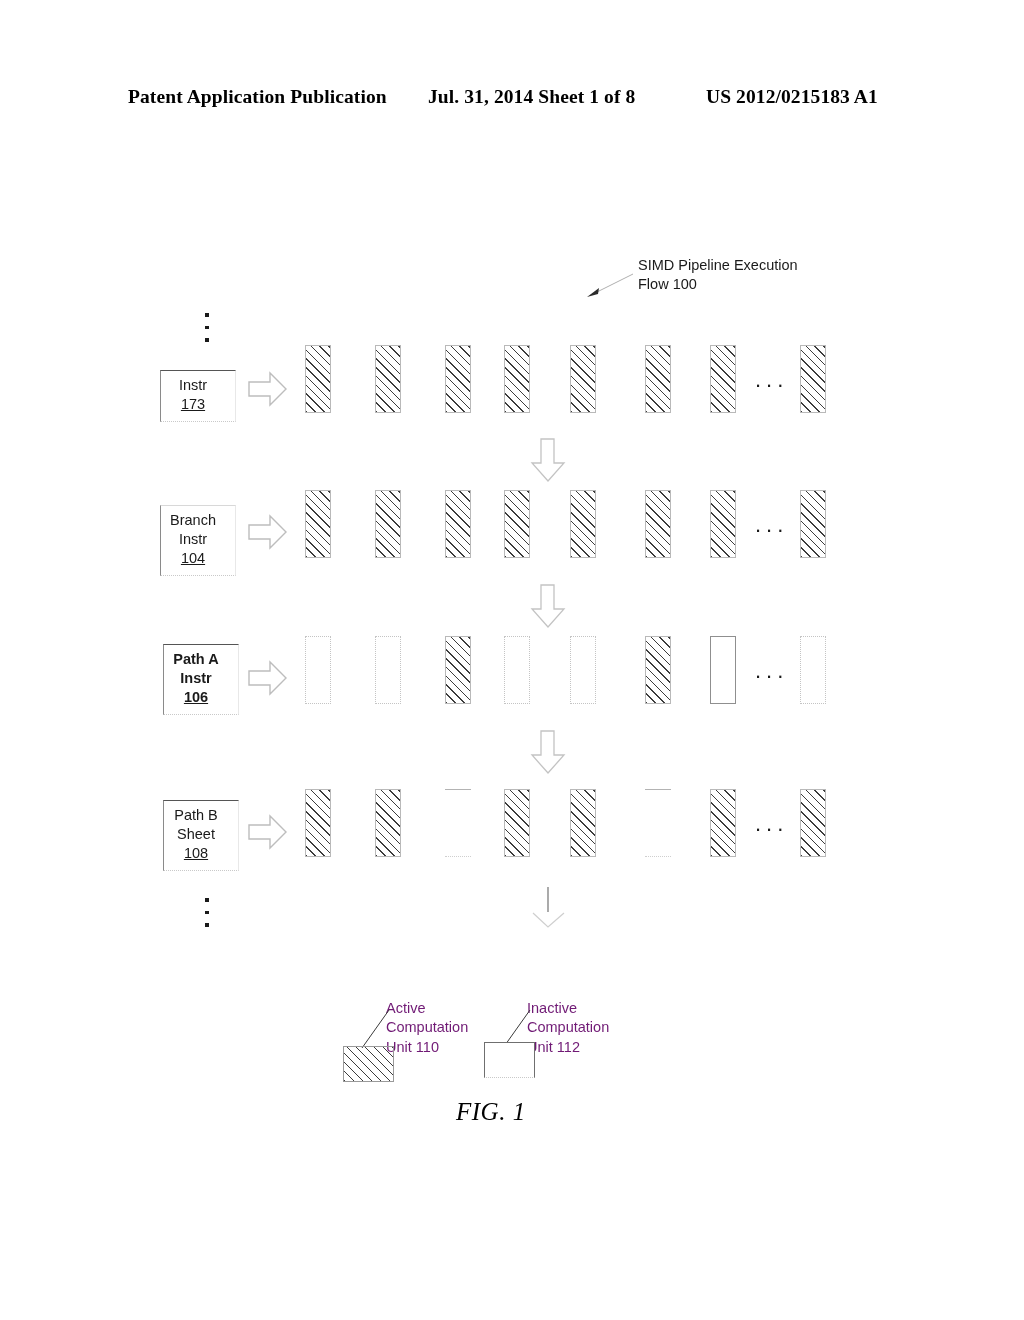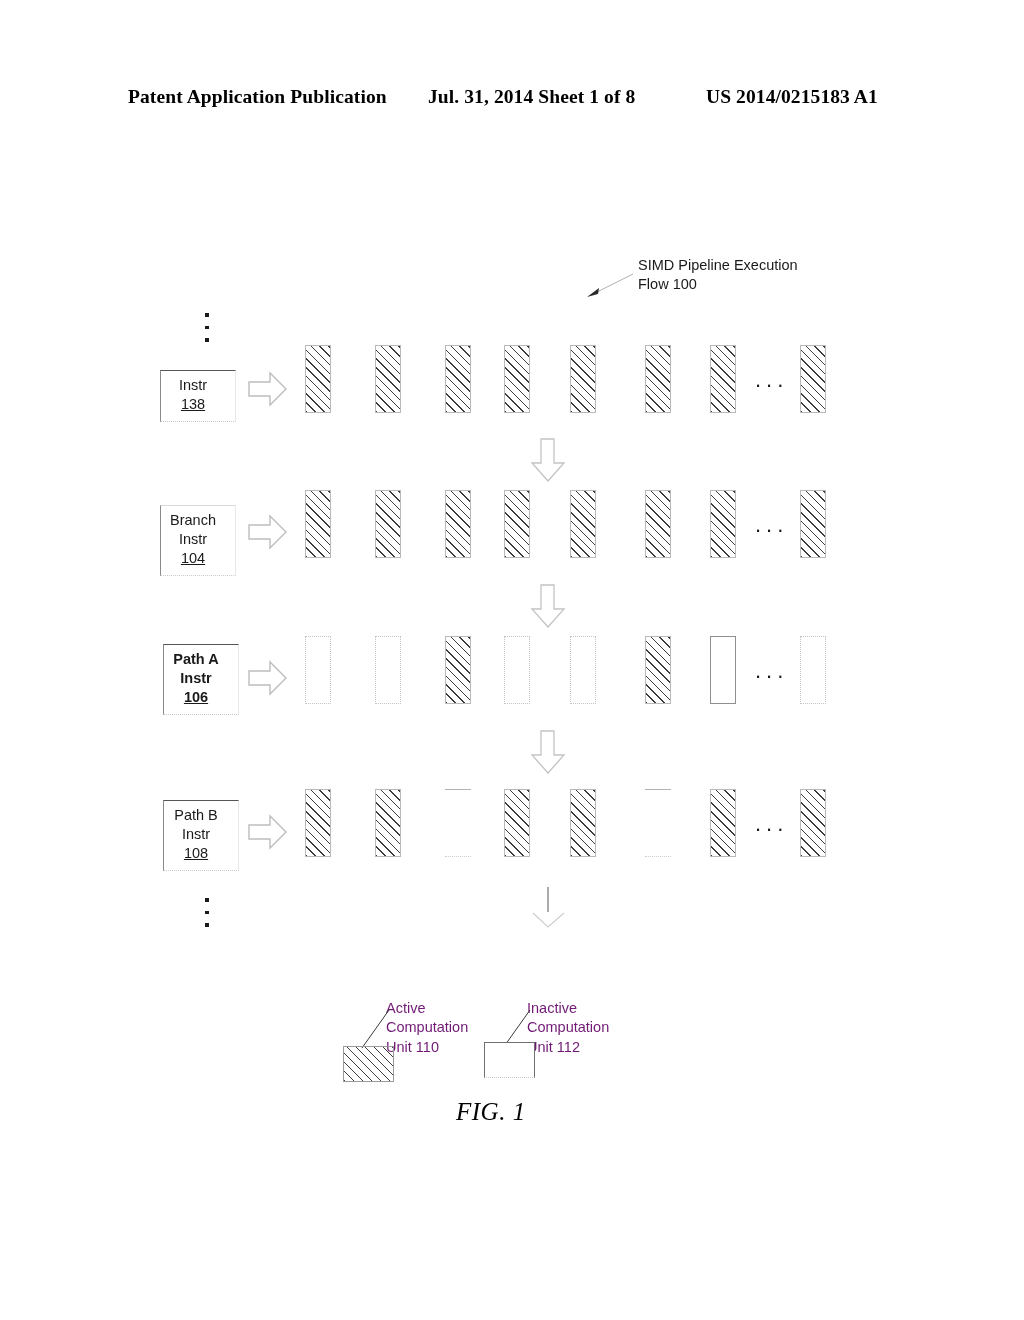--- a/index.html
+++ b/index.html
@@ -174,39 +174,39 @@
     letter-spacing: 0.5px;
     color: #000;
   }
 </style>
 </head>
 <body>
 
 <div class="page-header">
   <span class="hdr-left">Patent Application Publication</span>
   <span class="hdr-mid">Jul. 31, 2014   Sheet 1 of 8</span>
-  <span class="hdr-right">US 2014/0215183 A1</span>
+  <span class="hdr-right">US 2012/0215183 A1</span>
 </div>
 
 <div class="callout-text">SIMD Pipeline Execution
 Flow 100</div>
 <svg class="callout-leader" viewBox="0 0 50 26">
   <line x1="48" y1="2" x2="10" y2="21" stroke="#b0b0b0" stroke-width="1"></line>
   <polygon points="2,25 14,16 13,22" fill="#2b2b2b"></polygon>
 </svg>
 
 <div class="v-ellipsis" style="left:205px; top:313px;">
   <i></i>
     <i></i>
     <i></i>
 </div>
 
 <div class="label-box topline" style="left:160px; top:370px;">
   <div>Instr</div>
-  <div class="num">138</div>
+  <div class="num">173</div>
 </div>
 <svg class="block-arrow-r" style="left:248px; top:371px;" viewBox="0 0 40 36">
   <polygon points="1,11 22,11 22,2 38,18 22,34 22,25 1,25" fill="none" stroke="#bdbdbd" stroke-width="1.4"></polygon>
 </svg>
 <div>
   <div class="cu active" style="left:305px; top:345px; height:68px;"></div>
   <div class="cu active" style="left:375px; top:345px; height:68px;"></div>
   <div class="cu active" style="left:445px; top:345px; height:68px;"></div>
   <div class="cu active" style="left:504px; top:345px; height:68px;"></div>
   <div class="cu active" style="left:570px; top:345px; height:68px;"></div>
@@ -263,21 +263,21 @@
   <div class="h-ellipsis" style="left:755px; top:660px;">...</div>
   <div class="cu inactive" style="left:800px; top:636px; height:68px;"></div>
 </div>
 
 <svg class="down-arrow" style="left:527px; top:729px;" viewBox="0 0 42 46">
   <polygon points="14,2 27,2 27,26 37,26 21,44 5,26 14,26" fill="none" stroke="#c3c3c3" stroke-width="1.3"></polygon>
 </svg>
 
 <div class="label-box topline" style="left:163px; top:800px;">
   <div style="white-space:pre-line">Path B
-Instr</div>
+Sheet</div>
   <div class="num">108</div>
 </div>
 <svg class="block-arrow-r" style="left:248px; top:814px;" viewBox="0 0 40 36">
   <polygon points="1,11 22,11 22,2 38,18 22,34 22,25 1,25" fill="none" stroke="#bdbdbd" stroke-width="1.4"></polygon>
 </svg>
 <div>
   <div class="cu active" style="left:305px; top:789px; height:68px;"></div>
   <div class="cu active" style="left:375px; top:789px; height:68px;"></div>
   <div class="cu inactive faint" style="left:445px; top:789px; height:68px;"></div>
   <div class="cu active" style="left:504px; top:789px; height:68px;"></div>

